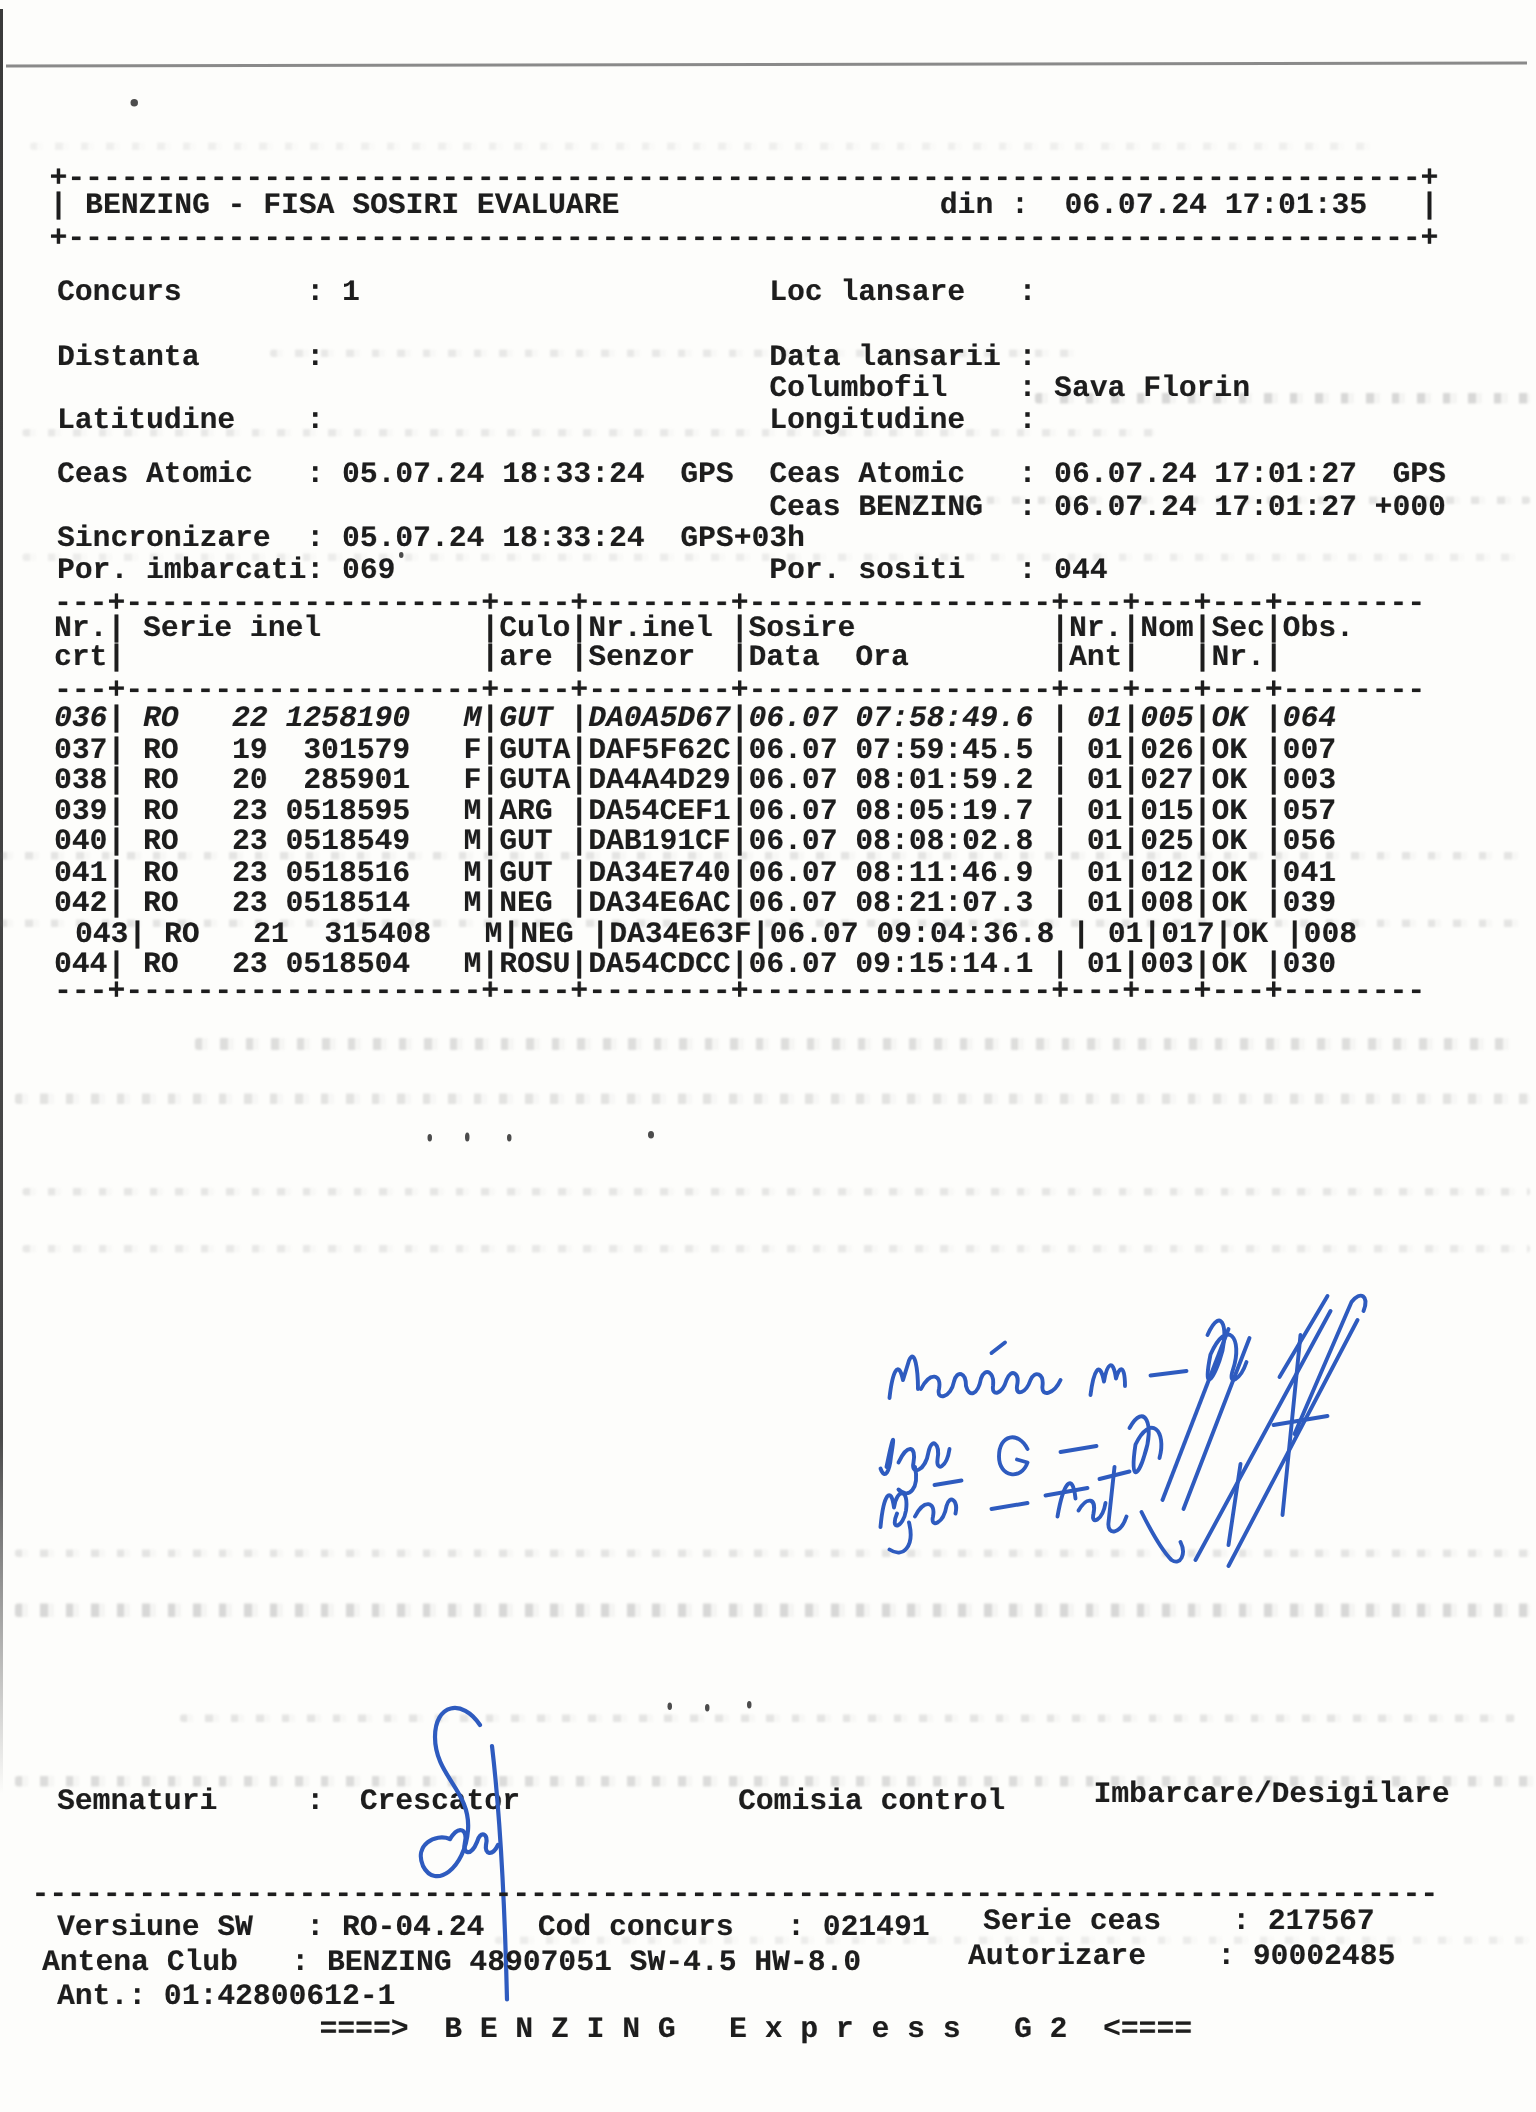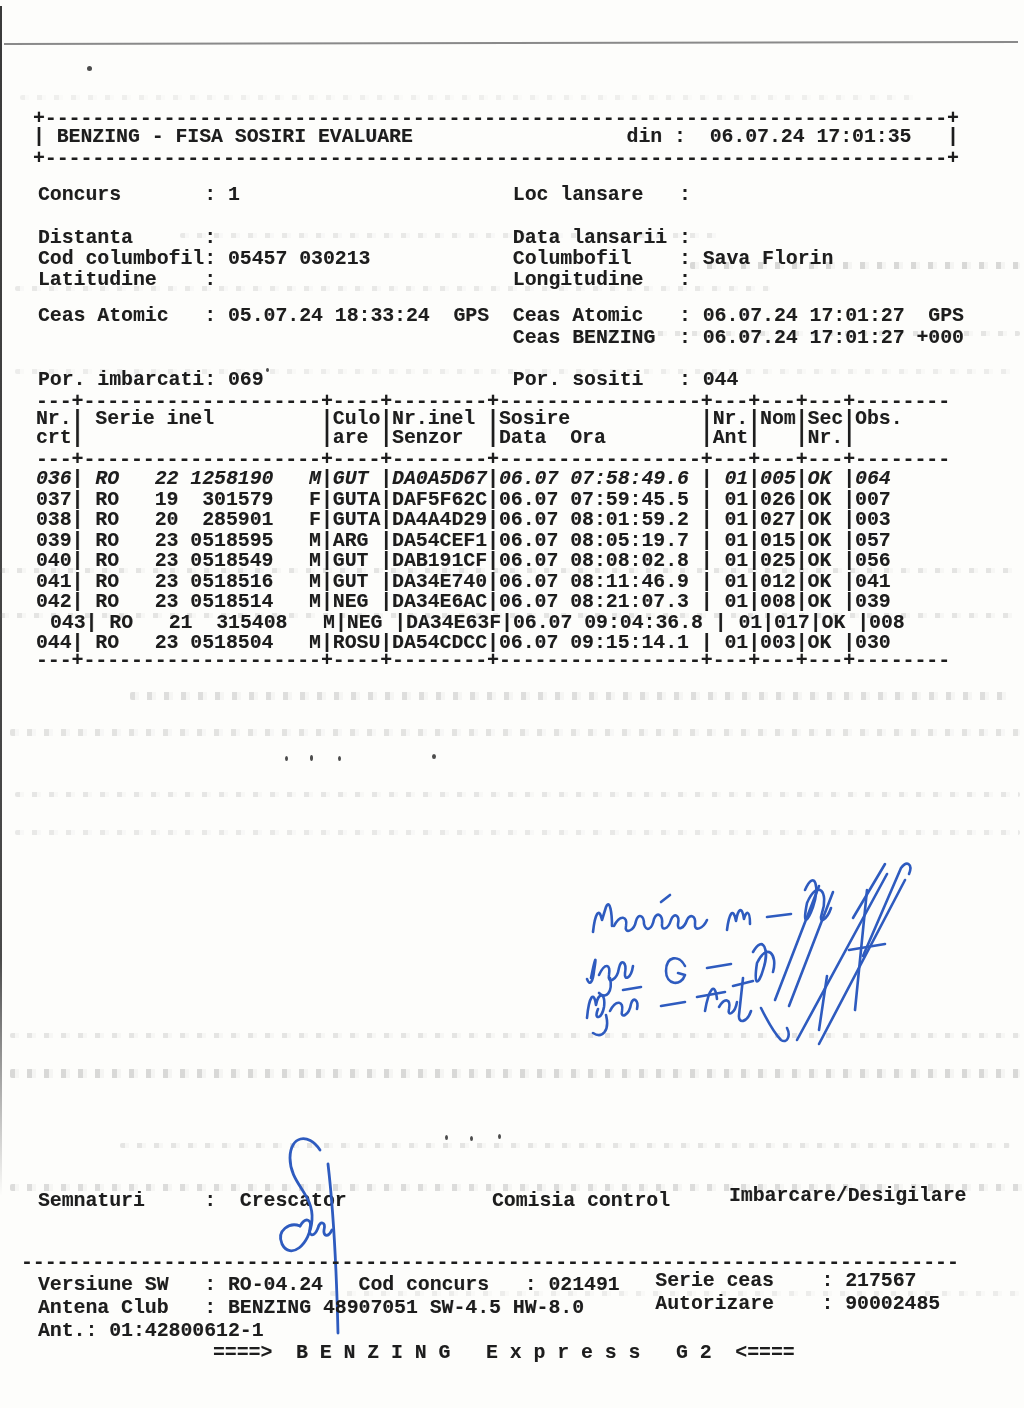--- a/index.html
+++ b/index.html
@@ -67,33 +67,35 @@
 
   <div class="line" style="top:186px;left:38px;width:960px;height:20px">
     <span style="left:0ch">Concurs       : 1</span>
     <span style="left:40ch">Loc lansare   :</span>
   </div>
   <div class="line" style="top:229px;left:38px;width:960px;height:20px">
     <span style="left:0ch">Distanta      :</span>
     <span style="left:40ch">Data lansarii :</span>
   </div>
   <div class="line" style="top:250px;left:38px;width:960px;height:20px">
-    <span style="left:0ch">Cod columbofil: 05457 030213</span>
     <span style="left:40ch">Columbofil    : Sava Florin</span>
   </div>
   <div class="line" style="top:271px;left:38px;width:960px;height:20px">
     <span style="left:0ch">Latitudine    :</span>
     <span style="left:40ch">Longitudine   :</span>
   </div>
   <div class="line" style="top:307px;left:38px;width:960px;height:20px">
     <span style="left:0ch">Ceas Atomic   : 05.07.24 18:33:24  GPS</span>
     <span style="left:40ch">Ceas Atomic   : 06.07.24 17:01:27  GPS</span>
   </div>
   <div class="line" style="top:329px;left:38px;width:960px;height:20px">
     <span style="left:40ch">Ceas BENZING  : 06.07.24 17:01:27 +000</span>
+  </div>
+  <div class="line" style="top:350px;left:38px;width:960px;height:20px">
+    <span style="left:0ch">Sincronizare  : 05.07.24 18:33:24  GPS+03h</span>
   </div>
   <div class="line" style="top:371px;left:38px;width:960px;height:20px">
     <span style="left:0ch">Por. imbarcati: 069</span>
     <span style="left:40ch">Por. sositi   : 044</span>
   </div>
 
   <div class="line" style="top:393px;left:36px">---+--------------------+----+--------+-----------------+---+---+---+--------</div>
   <div class="line" style="top:410px;left:36px">Nr.| Serie inel         |Culo|Nr.inel |Sosire           |Nr.|Nom|Sec|Obs.</div>
   <div class="line" style="top:429px;left:36px">crt|                    |are |Senzor  |Data  Ora        |Ant|   |Nr.|</div>
   <div class="line" style="top:451px;left:36px">---+--------------------+----+--------+-----------------+---+---+---+--------</div>
@@ -163,20 +165,20 @@
       <path d="M44,98 C50,88 56,92 54,100 C52,108 58,110 62,100 C64,92 70,94 68,102 C67,108 72,110 76,102"></path>
       <path d="M72,36 C76,70 80,120 82,205"></path>
     </g>
   </svg>
 
   <div class="line" style="top:1254px;left:21px">-------------------------------------------------------------------------------</div>
   <div class="line" style="top:1276px;left:38px;width:960px;height:20px">
     <span style="left:0ch">Versiune SW   : RO-04.24   Cod concurs   : 021491</span>
     <span style="left:52ch;top:-4px">Serie ceas    : 217567</span>
   </div>
-  <div class="line" style="top:1299px;left:38px;width:960px;height:20px">
+  <div class="line" style="top:1299px;left:28px;width:960px;height:20px">
     <span style="left:0ch">Antena Club   : BENZING 48907051 SW-4.5 HW-8.0</span>
     <span style="left:52ch;top:-4px">Autorizare    : 90002485</span>
   </div>
   <div class="line" style="top:1322px;left:38px">Ant.: 01:42800612-1</div>
   <div class="line" style="top:1344px;left:213px">====&gt;  B E N Z I N G   E x p r e s s   G 2  &lt;====</div>
 
 </div>
 
 </body></html>

